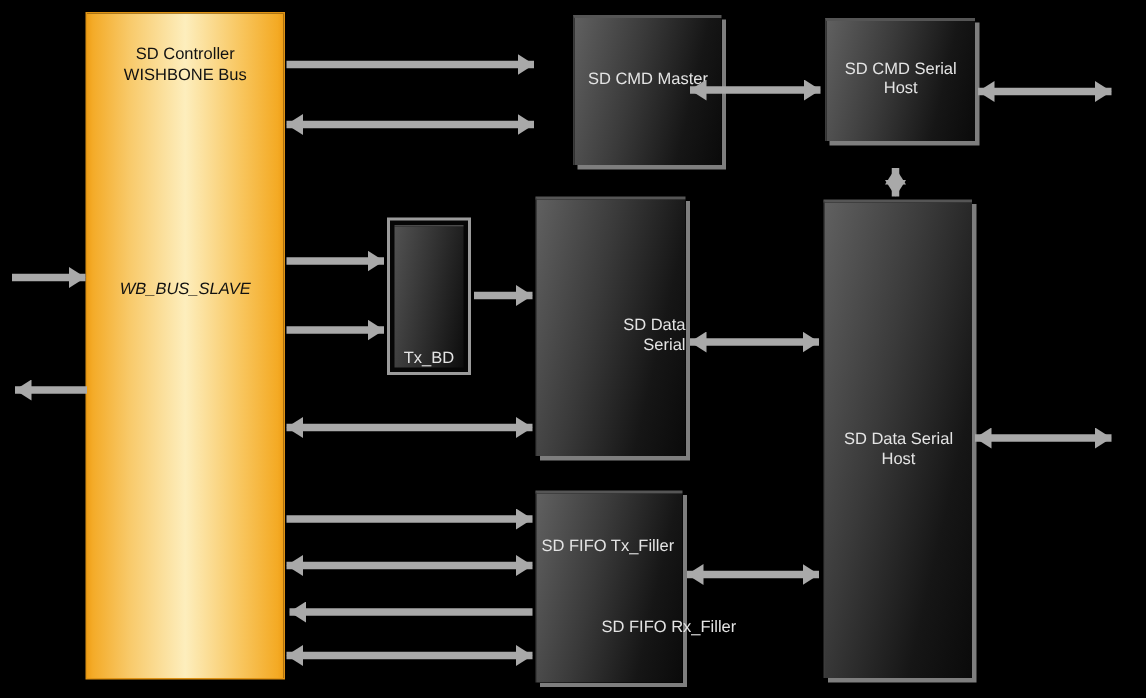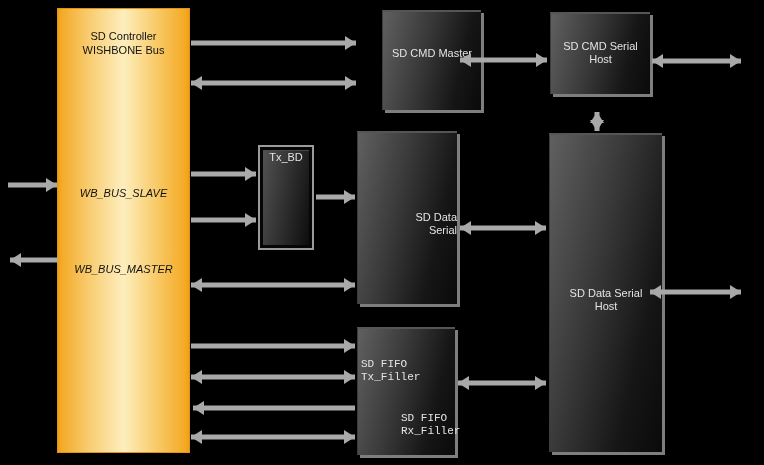--- a/index.html
+++ b/index.html
@@ -60,27 +60,26 @@
     line-height: 13px;
     display: flex;
     flex-direction: column;
     align-items: center;
     justify-content: center;
     text-align: center;
   }
   .cmd-master       { left: 358px; top: 10px;  width: 99px;  height: 100px; padding-bottom: 15px; margin-left: 24px; }
   .cmd-serial-host  { left: 550px; top: 12px;  width: 100px; height: 82px;  padding-bottom: 2px; }
   .data-master      { left: 357px; top: 131px; width: 100px; height: 173px; padding-top: 10px; align-items: flex-end; }
-  .data-serial-host { left: 549px; top: 133px; width: 113px;  height: 319px; padding-top: 12px; }
+  .data-serial-host { left: 549px; top: 133px; width: 99px;  height: 319px; padding-top: 12px; }
 
   .fifo-filler {
     left: 357px; top: 327px; width: 98px; height: 128px;
     display: block;
     text-align: left;
-    font-family: Liberation Mono, monospace;
   }
   .fifo-filler .fifo-label {
     position: absolute;
     left: 3px; width: 94px;
     color: #e4e4e4;
     font-size: 11px;
   }
   .fifo-label.tx { top: 29px; }
   .fifo-label.rx { top: 83px; margin-left: 40px; }
 
@@ -96,21 +95,21 @@
     flex-direction: column;
     gap: 3px;
   }
   .bd-cell {
     flex: 1;
     background: linear-gradient(100deg, #525252 0%, #2c2c2c 55%, #0d0d0d 100%);
     border-top: 1px solid #4a4a4a;
     color: #e4e4e4;
     font-size: 11px;
     display: flex;
-    align-items: flex-start;
+    align-items: flex-end;
     justify-content: center;
   }
 
   
   #arrows {
     position: absolute;
     left: 0; top: 0;
     width: 764px; height: 465px;
     pointer-events: none;
   }
@@ -119,21 +118,20 @@
 <body>
 
 <div class="stage">
 
   <div class="wishbone">
     <div class="wb-title">
       <div>SD Controller</div>
       <div>WISHBONE Bus</div>
     </div>
     <div class="wb-port slave">WB_BUS_SLAVE</div>
-    <div class="wb-port master">WB_BUS_MASTER</div>
   </div>
 
   <div class="block cmd-master">
     <div>SD CMD Master</div>
   </div>
 
   <div class="block cmd-serial-host">
     <div>SD CMD Serial</div>
     <div>Host</div>
   </div>

